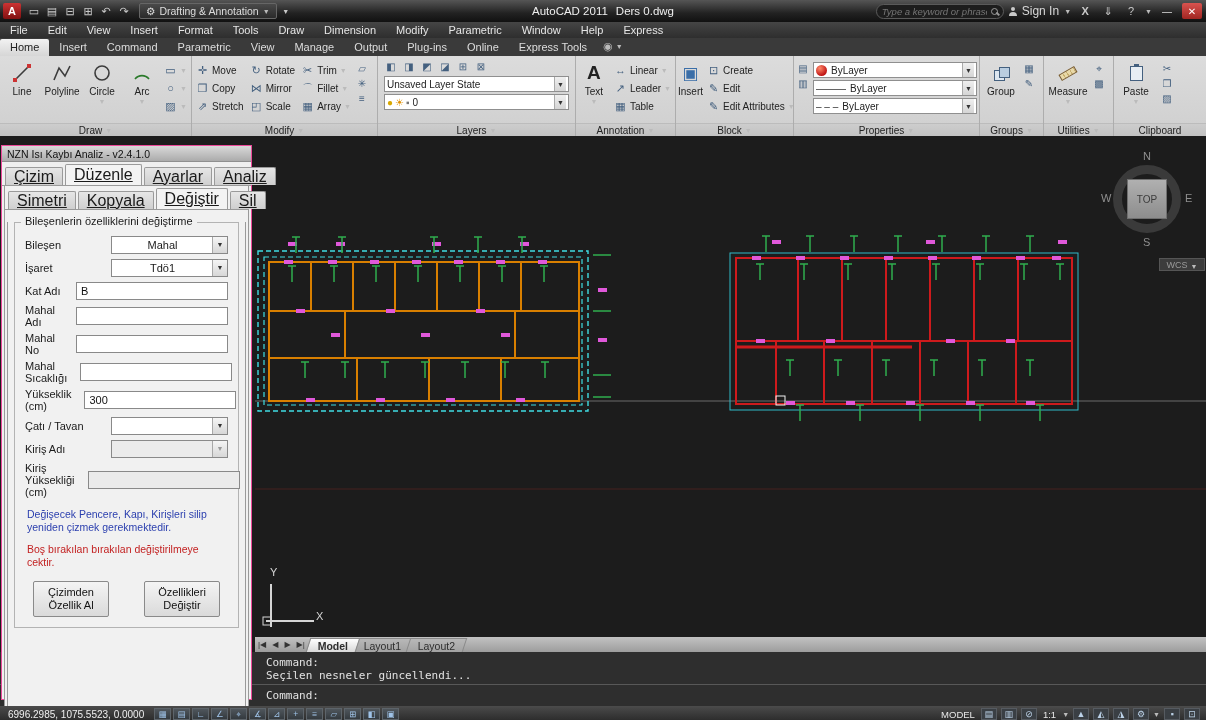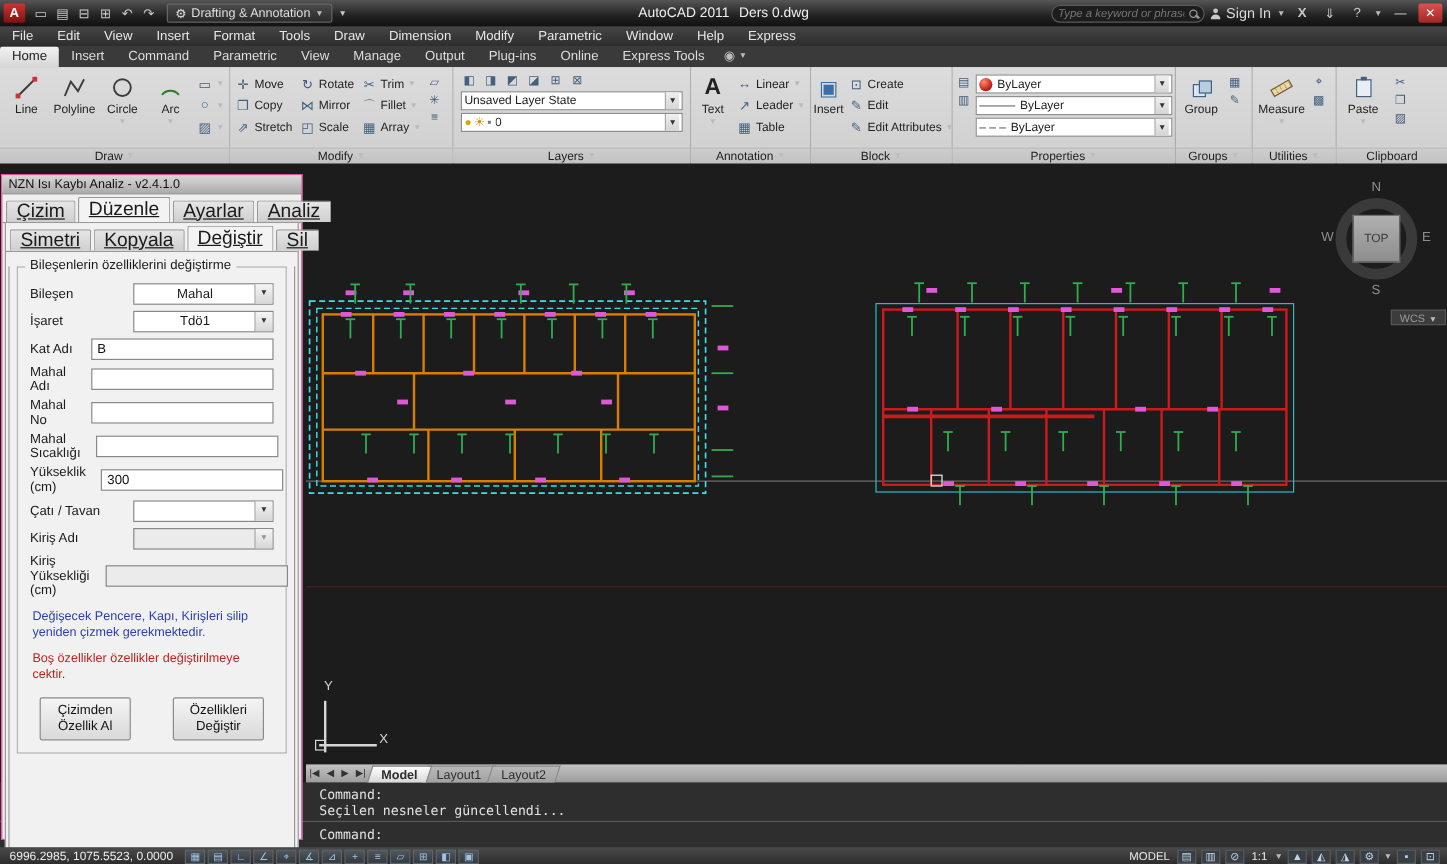--- a/index.html
+++ b/index.html
@@ -797,21 +797,21 @@
             <span class="cbtn" style="color:#999;">▼</span>
           </div>
         </div>
 
         <div class="prow">
           <span class="plabel">Kiriş Yüksekliği (cm)</span>
           <input class="pinput disabled" style="">
         </div>
 
         <div class="note-info">Değişecek Pencere, Kapı, Kirişleri silip yeniden çizmek gerekmektedir.</div>
-        <div class="note-warn">Boş özellikler özellikler değiştirilmeye cektir.</div>
+        <div class="note-warn">Boş bırakılan bırakılan değiştirilmeye cektir.</div>
 
         <div class="pbtnrow">
           <button class="pbtn">Çizimden Özellik Al</button>
           <button class="pbtn">Özellikleri Değiştir</button>
         </div>
       </div>
     </div>
   </div>
 </div>
 

